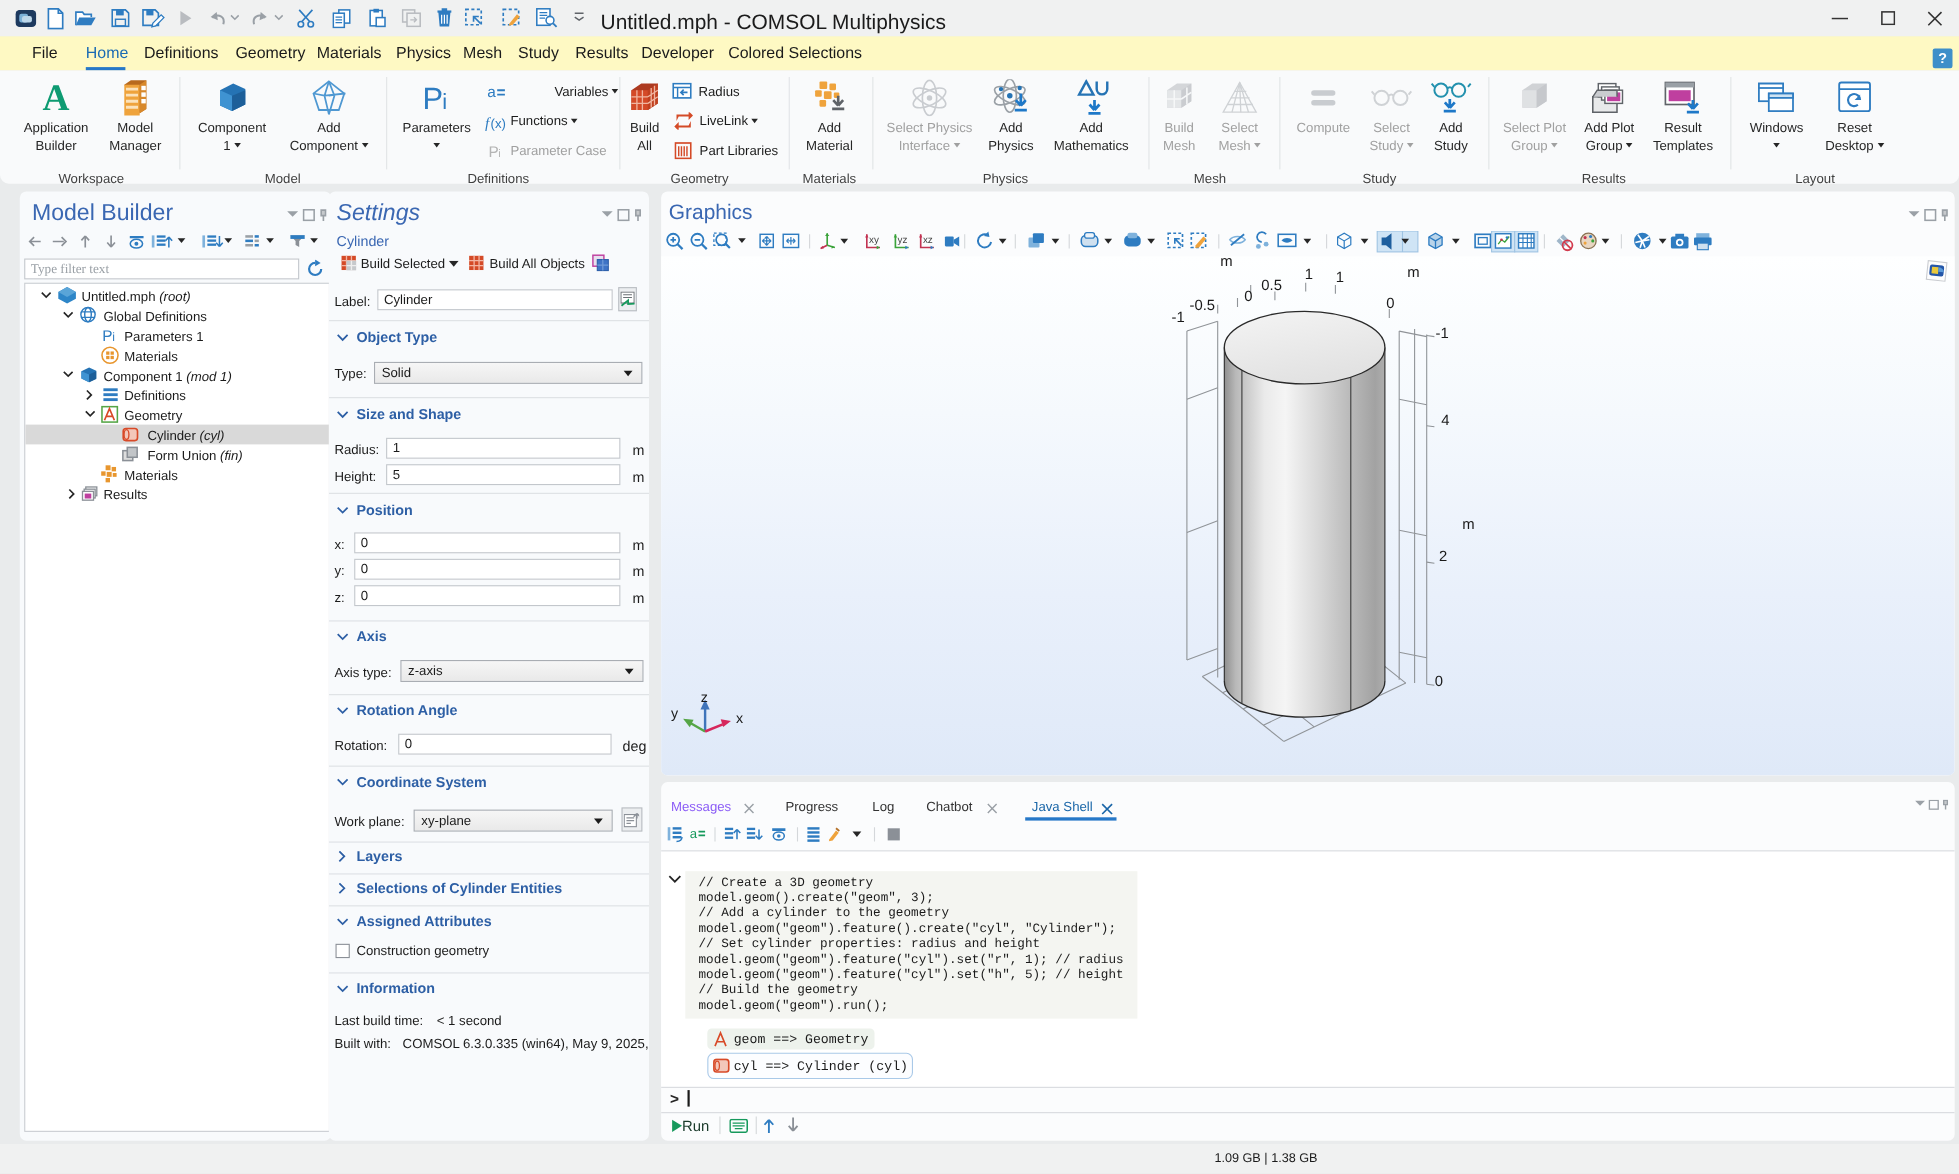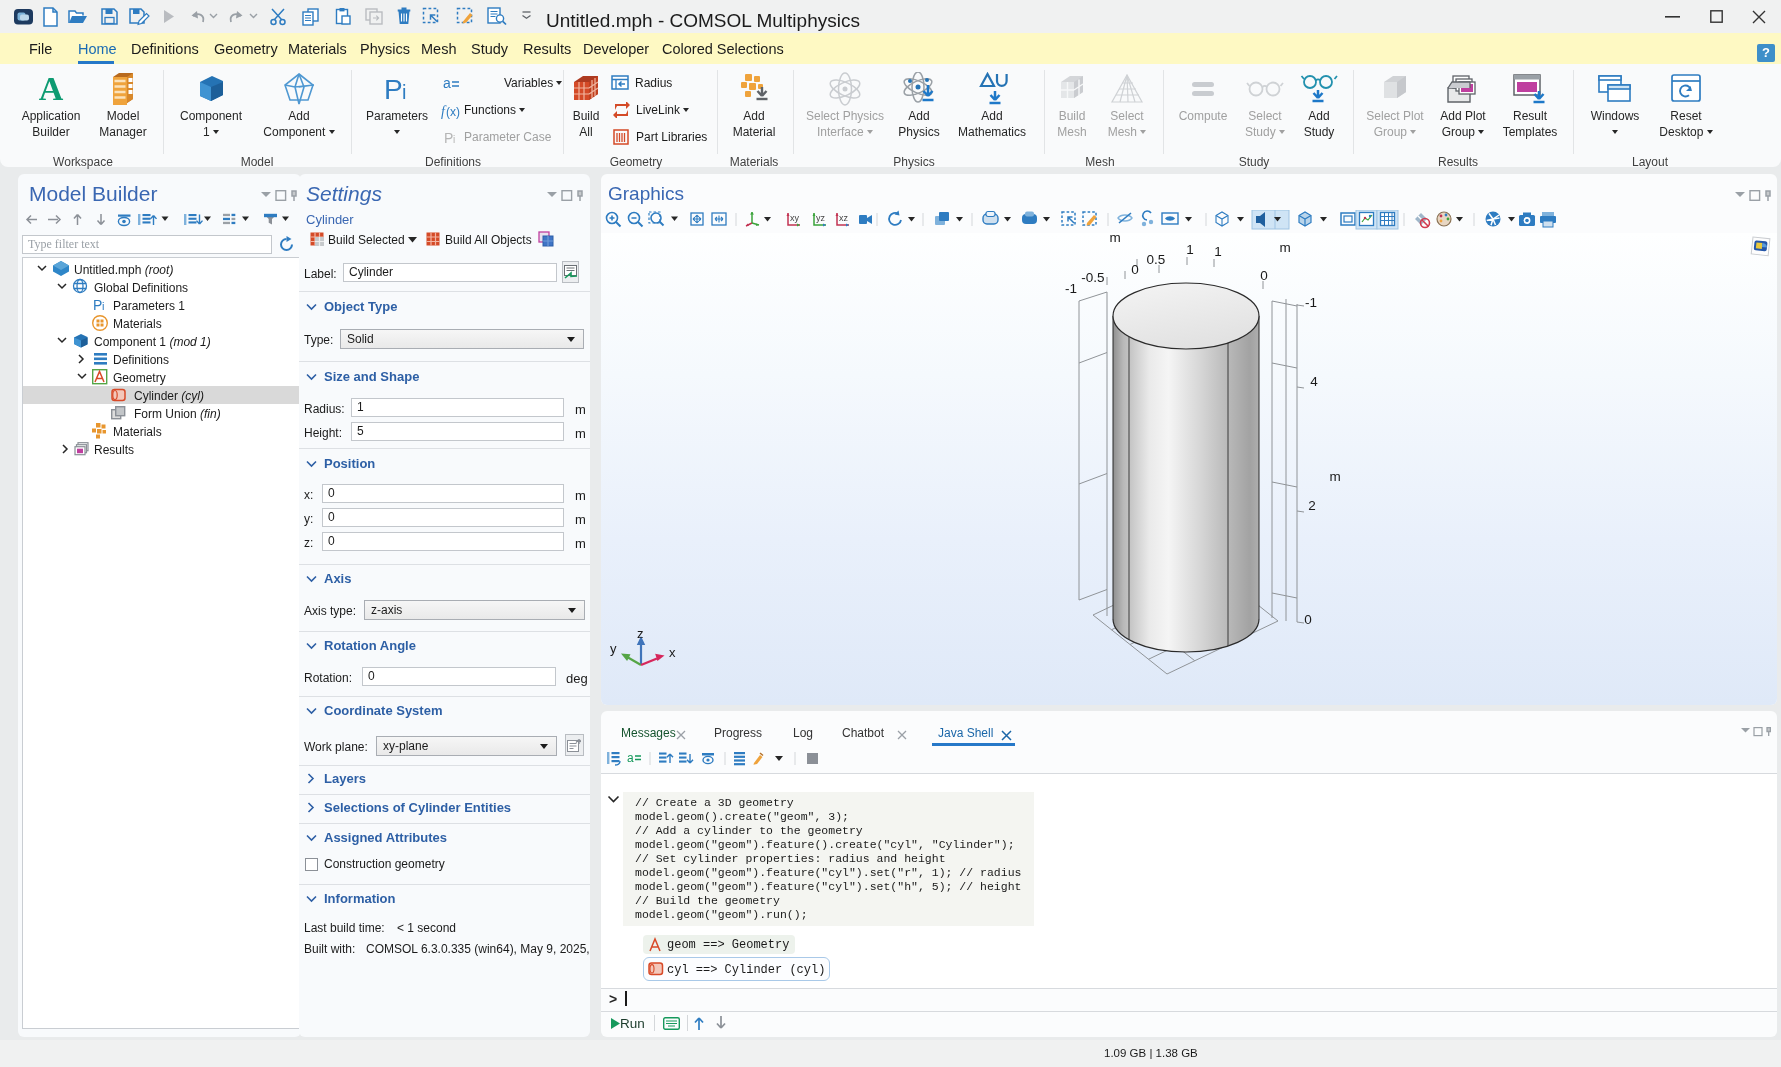--- a/index.html
+++ b/index.html
@@ -876,21 +876,21 @@
   <g transform="translate(1152,4) rotate(6)">
           <rect x="0" y="0" width="17" height="17" fill="#fdfdfd" stroke="#c9ccd0"></rect>
           <rect x="2" y="3" width="13" height="10" rx="2" fill="#2456a8"></rect>
           <path d="M4 5h6v6H4z" fill="#e8c83c"></path>
           <path d="M10 5c3 0 5 2 5 4h-5z" fill="#5a9ad8"></path>
         </g>
  </svg>
  </div>
 </div>
 <div id="botcard" class="card" style="overflow:hidden;background:#fbfcfd;">
- <div class="abs" style="left:20px;top:15px;font-size:12px;color:#14532d;">Messages</div>
+ <div class="abs" style="left:9px;top:15px;font-size:12px;color:#8b5cf6;">Messages</div>
  <svg class="abs" style="left:75px;top:19px" width="10" height="10">
       <path d="M1 1l8 8M9 1L1 9" stroke="#9aa0a6" stroke-width="1.3"></path>
     </svg>
  <div class="abs" style="left:113px;top:15px;font-size:12px;color:#333;">Progress</div>
  <div class="abs" style="left:192px;top:15px;font-size:12px;color:#333;">Log</div>
  <div class="abs" style="left:241px;top:15px;font-size:12px;color:#333;">Chatbot</div>
  <svg class="abs" style="left:296px;top:19px" width="10" height="10">
       <path d="M1 1l8 8M9 1L1 9" stroke="#9aa0a6" stroke-width="1.3"></path>
     </svg>
  <div class="abs" style="left:337px;top:15px;font-size:12px;color:#1a66a8;">Java Shell</div>

